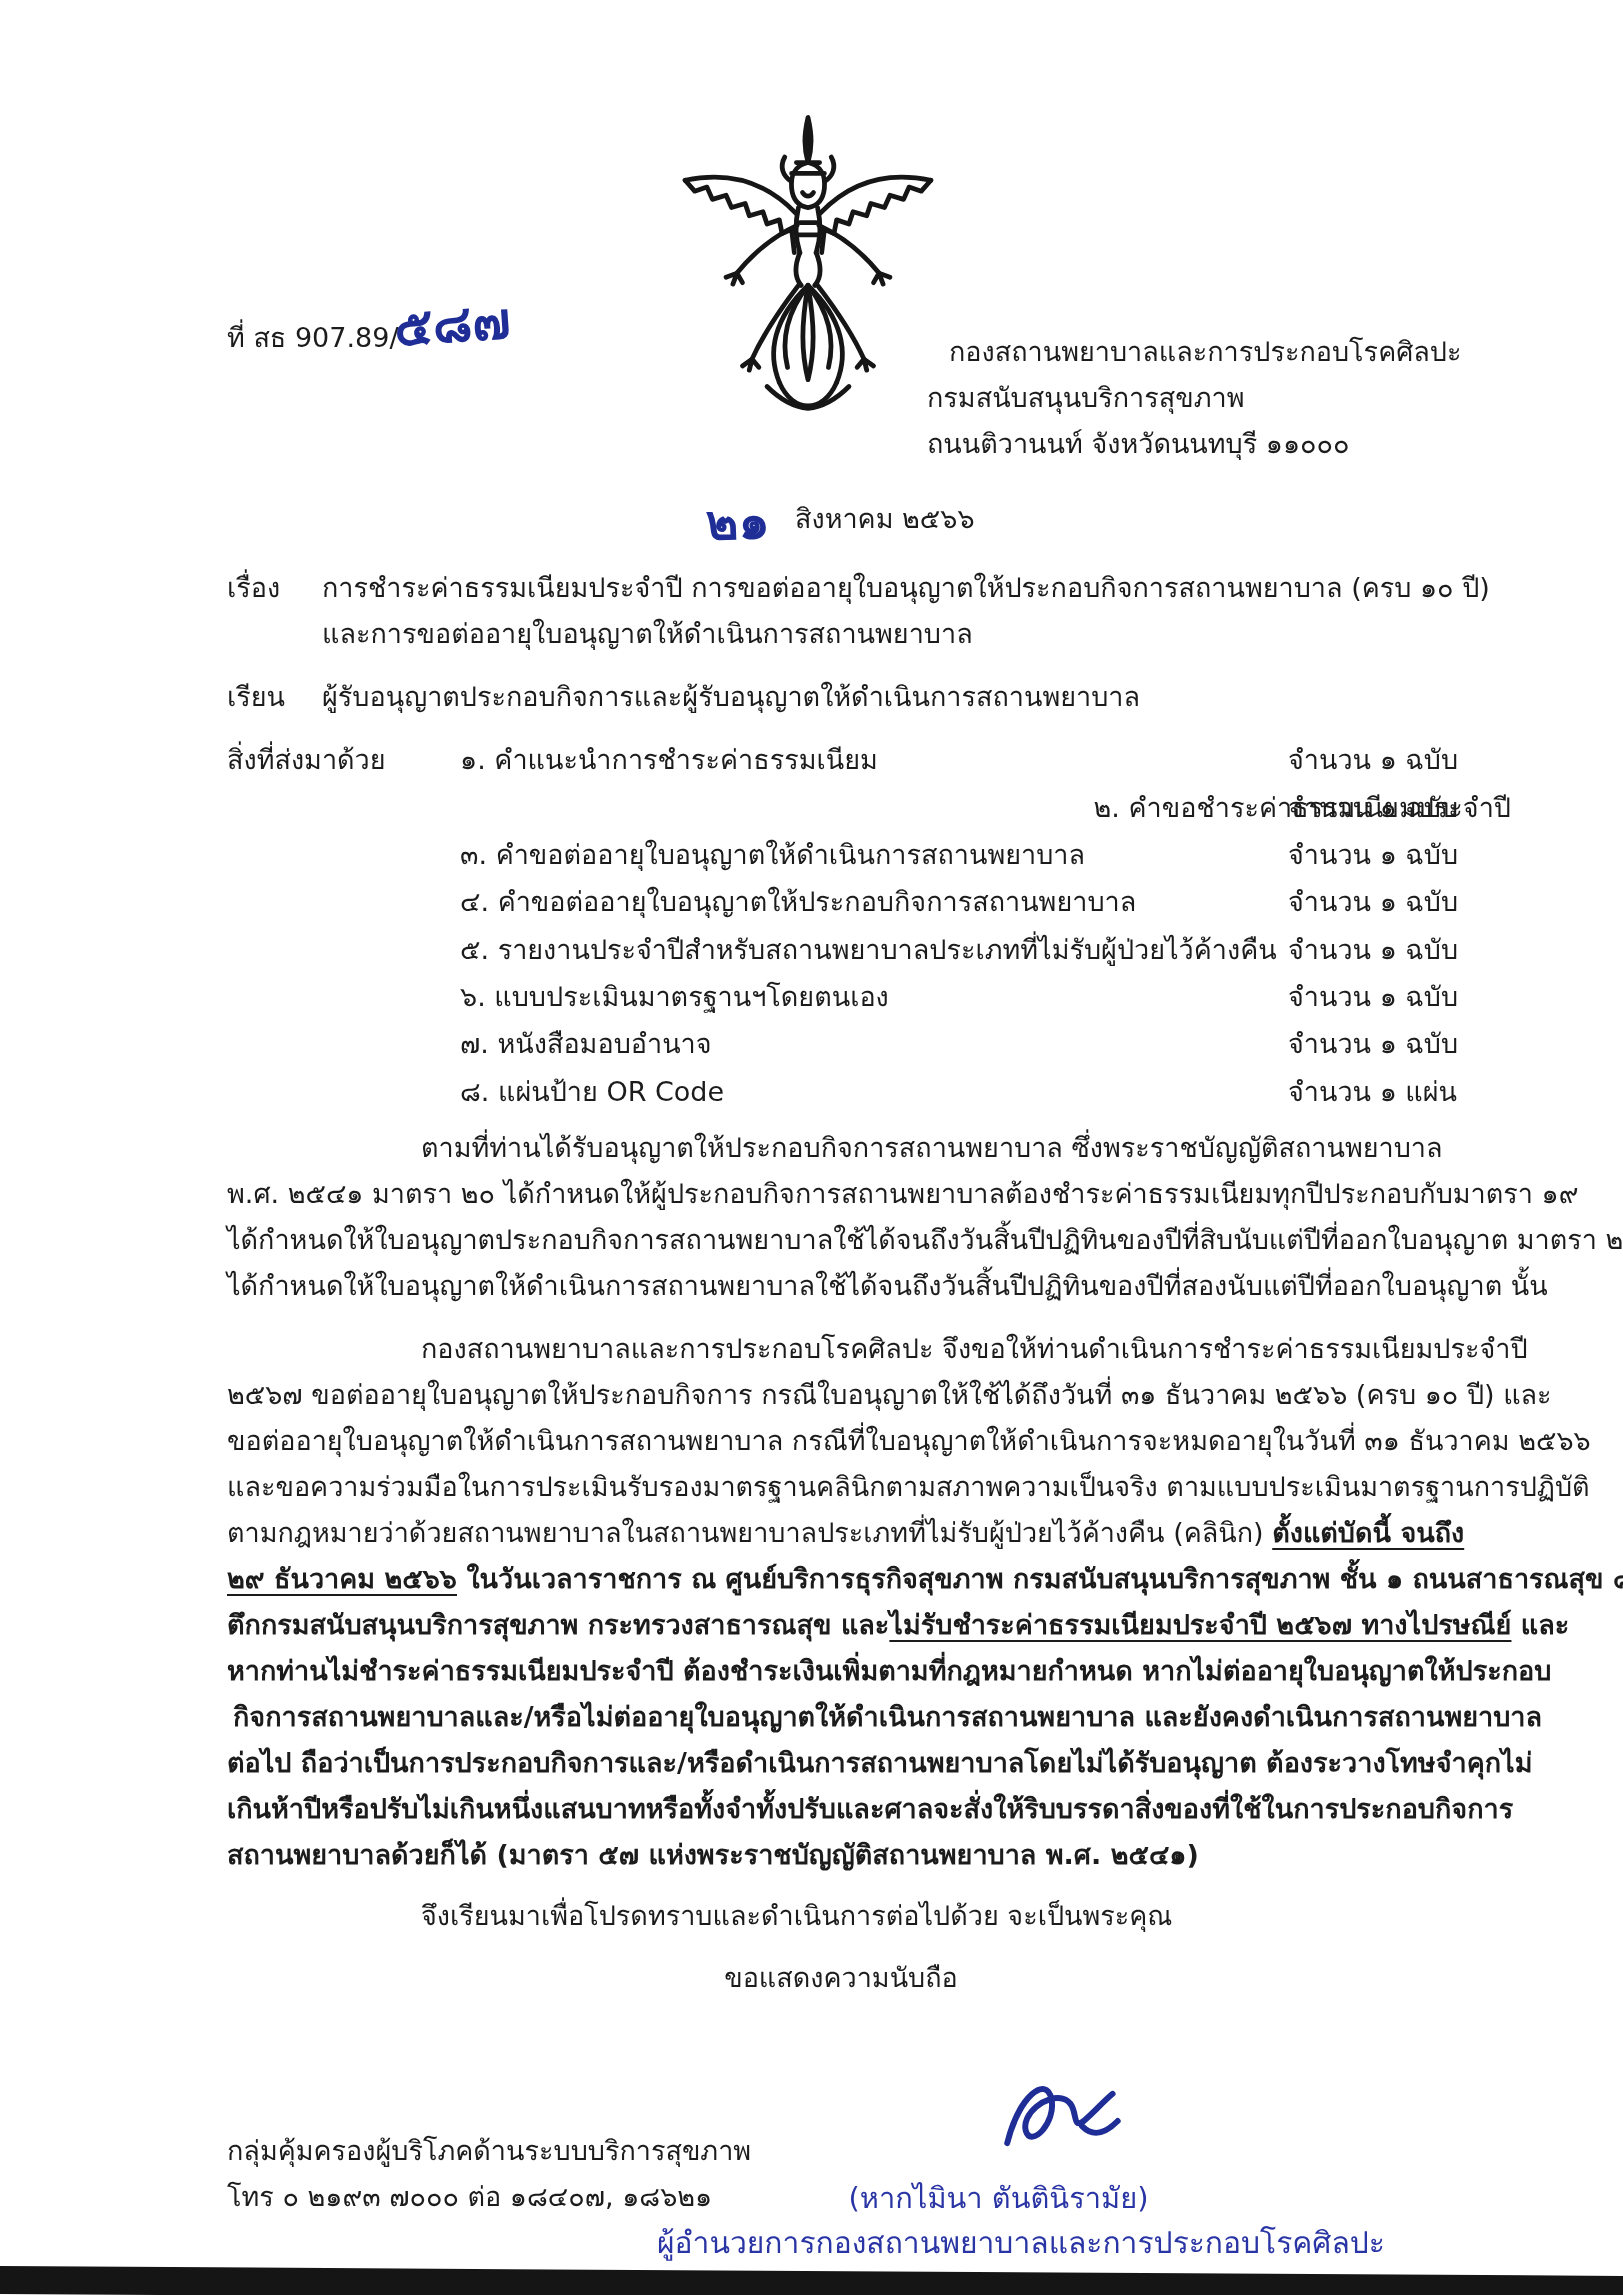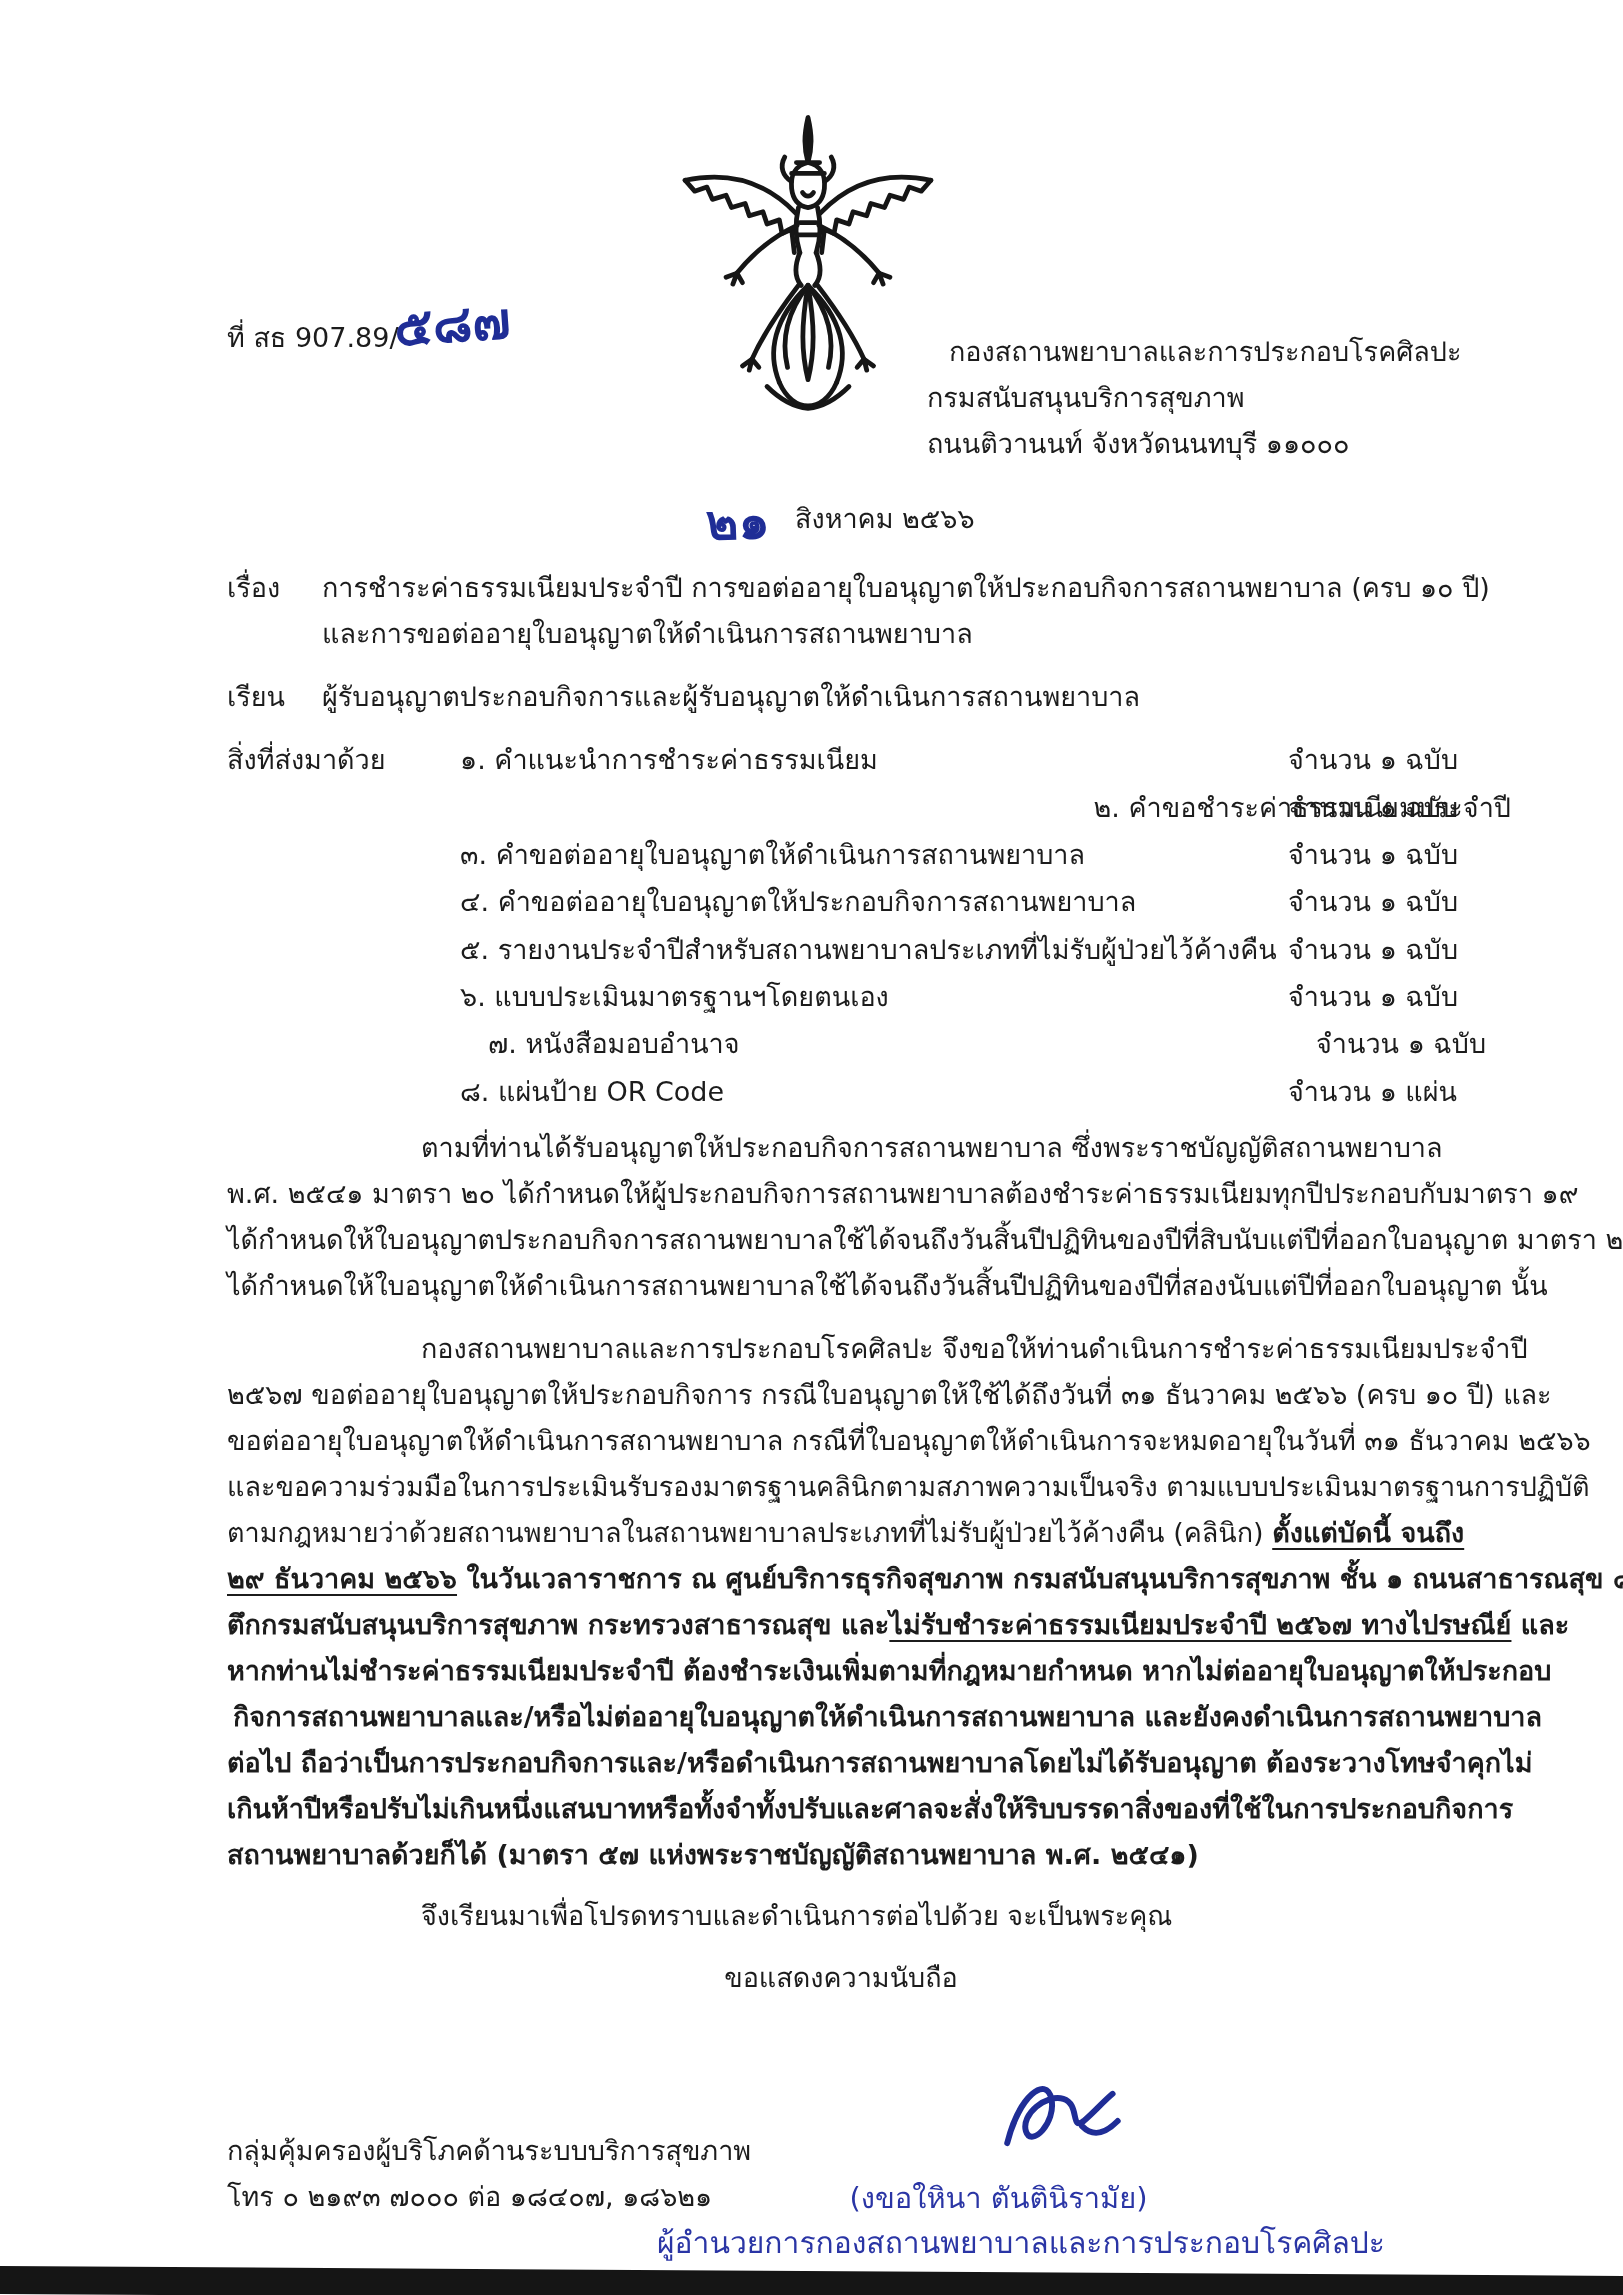--- a/index.html
+++ b/index.html
@@ -123,21 +123,21 @@
   <div class="attach-row t" style="top:927px;">
     <span>๕.</span>
     <span>รายงานประจำปีสำหรับสถานพยาบาลประเภทที่ไม่รับผู้ป่วยไว้ค้างคืน</span>
     <span class="row-qty">จำนวน ๑ ฉบับ</span>
   </div>
   <div class="attach-row t" style="top:974px;">
     <span>๖.</span>
     <span>แบบประเมินมาตรฐานฯโดยตนเอง</span>
     <span class="row-qty">จำนวน ๑ ฉบับ</span>
   </div>
-  <div class="attach-row t" style="top:1021px;margin-left:28px;">
+  <div class="attach-row t" style="top:1021px;">
     <span>๗.</span>
     <span>หนังสือมอบอำนาจ</span>
     <span class="row-qty">จำนวน ๑ ฉบับ</span>
   </div>
   <div class="attach-row t" style="top:1069px;">
     <span>๘.</span>
     <span>แผ่นป้าย OR Code</span>
     <span class="row-qty">จำนวน ๑ แผ่น</span>
   </div>
 
@@ -169,21 +169,21 @@
   <div class="abs t" style="left:657px;width:368px;top:1955px;text-align:center;">ขอแสดงความนับถือ</div>
 
   <div class="abs" style="left:986px;top:2070px;width:158px;height:85px;">
     <svg viewBox="0 0 160 100" width="158" height="85">
       <g stroke="#1f2d96" fill="none" stroke-width="7" stroke-linecap="round" stroke-linejoin="round">
         <path d="M12,86 C26,30 58,6 64,34 C70,62 40,92 34,72 C28,52 58,28 78,34 C98,40 86,72 102,60 C114,50 124,38 136,28"></path>
         <path d="M100,66 C114,80 128,74 142,60"></path>
       </g>
     </svg>
   </div>
-  <div class="abs t blue center-block" style="left:657px;width:683px;top:2175px;font-size:29px;">(งขอใหินา ตันตินิรามัย)</div>
+  <div class="abs t blue center-block" style="left:657px;width:683px;top:2175px;font-size:29px;">(หากไมินา ตันตินิรามัย)</div>
   <div class="abs t blue center-block" style="left:657px;width:683px;top:2220px;font-size:30px;">ผู้อำนวยการกองสถานพยาบาลและการประกอบโรคศิลปะ</div>
 
   <div class="abs t" style="left:227px;top:2128px;">กลุ่มคุ้มครองผู้บริโภคด้านระบบบริการสุขภาพ</div>
   <div class="abs t" style="left:227px;top:2174px;">โทร ๐ ๒๑๙๓ ๗๐๐๐ ต่อ ๑๘๔๐๗, ๑๘๖๒๑</div>
 
   <div class="scanbar"></div>
 
 </div>
 
 

